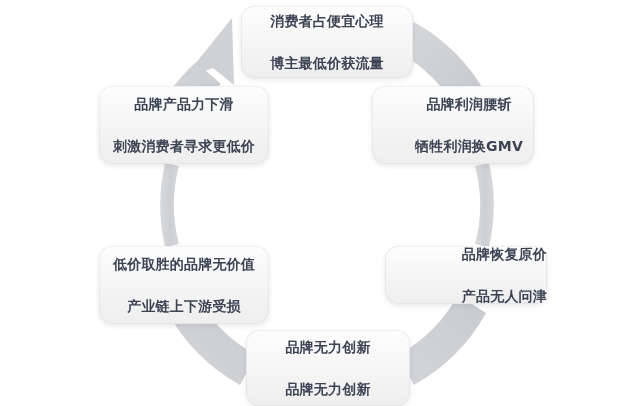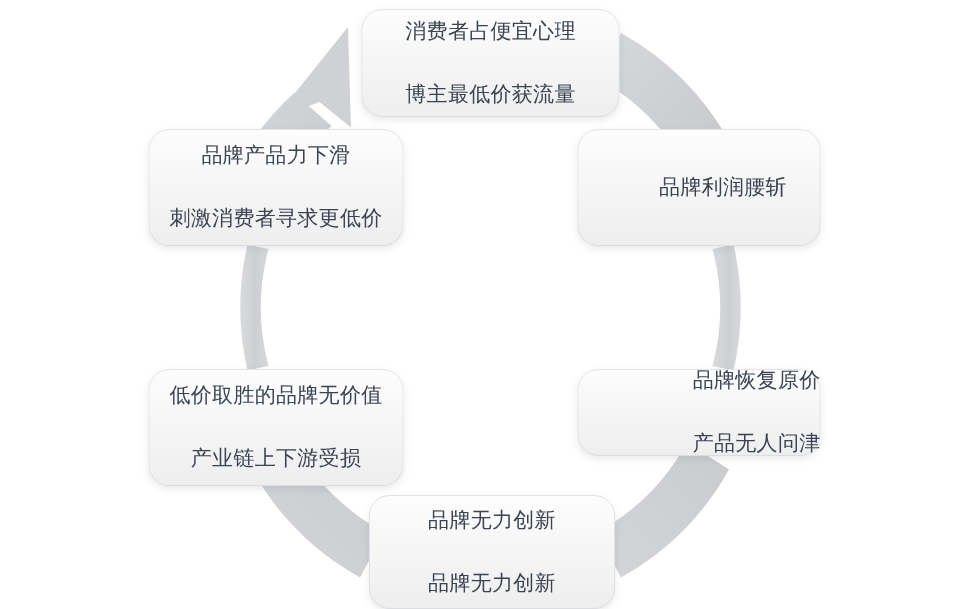--- a/index.html
+++ b/index.html
@@ -36,32 +36,32 @@
     justify-content: center;
     border-radius: 14px;
     background: linear-gradient(180deg, #fdfdfd 0%, #f6f6f7 45%, #eeeeef 100%);
     box-shadow: 0 2px 5px rgba(120,125,135,0.17),
                 0 0 0 0.6px rgba(205,208,213,0.55) inset;
     text-align: center;
     z-index: 3;
   }
   .node-line {
     color: #3c4353;
-    font-weight: normal;
+    font-weight: bold;
     font-size: 14px;
     line-height: 1.0;
     letter-spacing: 0.2px;
     white-space: nowrap;
   }
   .node-line + .node-line {
     margin-top: 28px;
   }
   
   #node-top      { left: 241px; top: 6px;   width: 172px; height: 72px; }
-  #node-right-up { left: 385px; top: 86px;  width: 162px; height: 78px; padding-left: 32px; }
+  #node-right-up { left: 372px; top: 86px;  width: 162px; height: 78px; padding-left: 32px; }
   #node-right-dn { left: 385px; top: 246px; width: 162px; height: 58px; align-items: flex-end; }
   #node-bottom   { left: 246px; top: 330px; width: 164px; height: 76px; }
   #node-left-dn  { left: 99px;  top: 246px; width: 170px; height: 78px; }
   #node-left-up  { left: 99px;  top: 86px;  width: 170px; height: 78px; }
 </style>
 </head>
 <body>
 
 <div id="stage">
 
@@ -98,20 +98,21 @@
     </g>
   </svg>
 
   <div class="node-box" id="node-top">
     <div class="node-line">消费者占便宜心理</div>
     <div class="node-line">博主最低价获流量</div>
   </div>
 
   <div class="node-box" id="node-right-up">
     <div class="node-line">品牌利润腰斩</div>
+    <div class="node-line">牺牲利润换GMV</div>
   </div>
 
   <div class="node-box" id="node-right-dn">
     <div class="node-line">品牌恢复原价</div>
     <div class="node-line">产品无人问津</div>
   </div>
 
   <div class="node-box" id="node-bottom">
     <div class="node-line">品牌无力创新</div>
     <div class="node-line">品牌无力创新</div>

